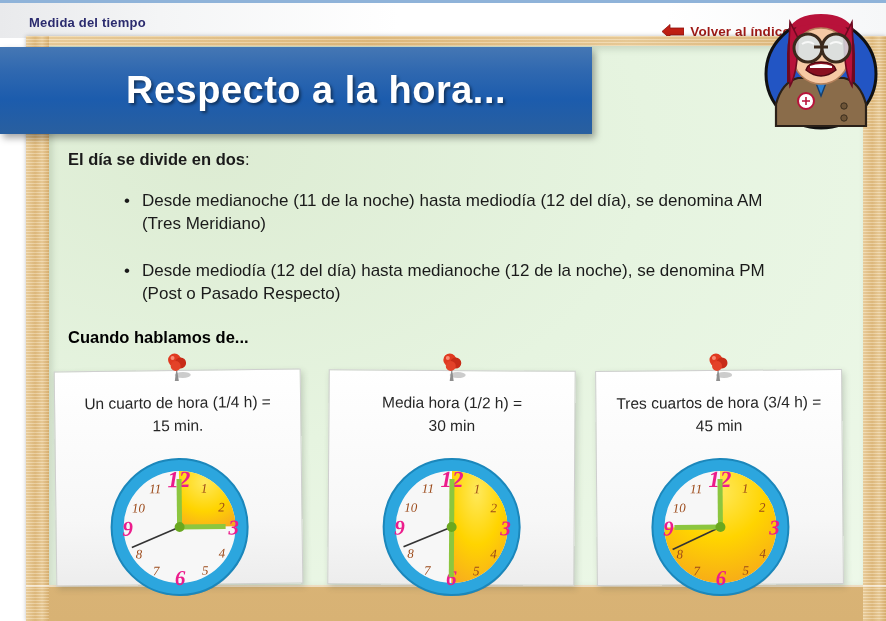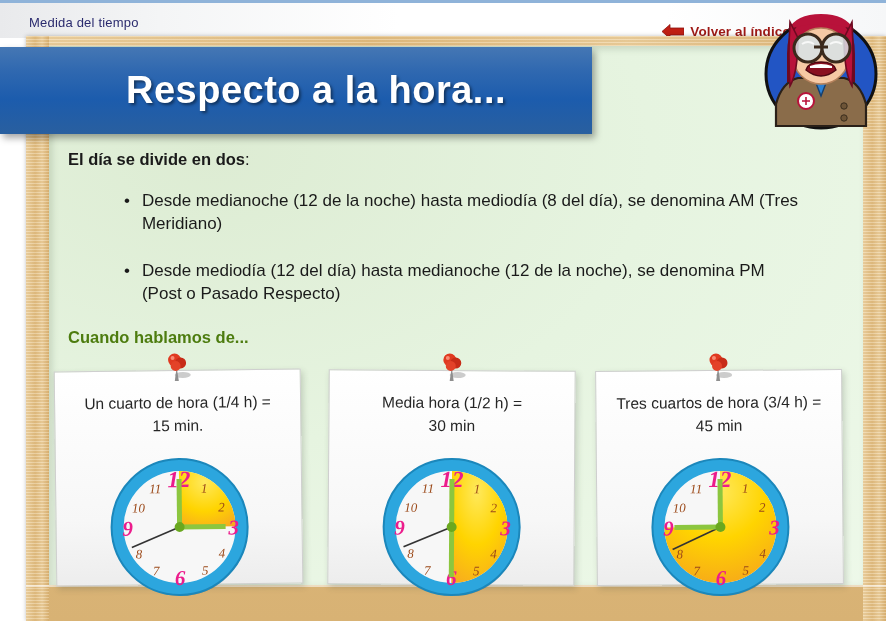--- a/index.html
+++ b/index.html
@@ -11,21 +11,21 @@
   }
 
   
   #topbar{
     position:absolute; left:0; top:0; width:886px; height:38px;
     background:linear-gradient(to right,#e9eaec 0%,#f4f5f6 18%,#ffffff 45%,#ffffff 75%,#f6f7f8 100%);
     border-top:3px solid #8fb3d9;
   }
   #topbar-title{
     position:absolute; left:29px; top:12px;
-    font-size:13px; font-weight:normal; color:#2b2b6e; letter-spacing:.2px;
+    font-size:13px; font-weight:bold; color:#2b2b6e; letter-spacing:.2px;
   }
   #back-link{
     position:absolute; right:96px; top:21px;
     font-size:13.5px; font-weight:bold; color:#9e1915; letter-spacing:.1px;
     white-space:nowrap;
   }
   #back-arrow{
     position:absolute; right:202px; top:21px; width:22px; height:15px;
   }
 
@@ -91,21 +91,21 @@
   .bullet-row{
     position:absolute; display:flex; gap:12px;
     font-size:17px; color:#1a1a1a; line-height:1.35;
   }
   #bullet-1{ left:124px; top:190px; width:680px; }
   #bullet-2{ left:124px; top:260px; width:680px; }
   .bullet-dot{ font-size:17px; line-height:1.35; }
   .bullet-txt b{ font-weight:normal; }
   #subhead{
     position:absolute; left:68px; top:328px;
-    font-size:16.5px; font-weight:bold; color:#4d7c0f;
+    font-size:16.5px; font-weight:bold; color:#000000;
   }
 
   
   .card{
     position:absolute; width:247px; height:215px;
     background:linear-gradient(to bottom,#ffffff,#f7f7f7 70%,#ededed);
     border:1px solid #cfcfcf;
     box-shadow:2px 3px 6px rgba(60,70,55,.22);
   }
   #card-1{ left:55px;  top:370px; transform:rotate(-0.7deg); }
@@ -174,21 +174,21 @@
   <path d="M40 36 q6 -4 12 0" stroke="#fff" stroke-width="2" fill="none" opacity=".8"></path>
   <path d="M68 36 q6 -4 12 0" stroke="#fff" stroke-width="2" fill="none" opacity=".8"></path>
 </svg>
 
 <div id="lead">
   <b>El día se divide en dos</b><span>:</span>
 </div>
 
 <div class="bullet-row" id="bullet-1">
   <span class="bullet-dot">•</span>
-  <span class="bullet-txt"><span>Desde medianoche (12 de la noche) hasta mediodía (8 del día), se denomina </span><b>AM</b><span> (Tres Meridiano)</span></span>
+  <span class="bullet-txt"><span>Desde medianoche (11 de la noche) hasta mediodía (12 del día), se denomina </span><b>AM</b><span> (Tres Meridiano)</span></span>
 </div>
 
 <div class="bullet-row" id="bullet-2">
   <span class="bullet-dot">•</span>
   <span class="bullet-txt"><span>Desde mediodía (12 del día) hasta medianoche (12 de la noche), se denomina </span><b>PM</b><span> (Post o Pasado Respecto)</span></span>
 </div>
 
 <div id="subhead">Cuando hablamos de...</div>
 
 <div class="card" id="card-1">

